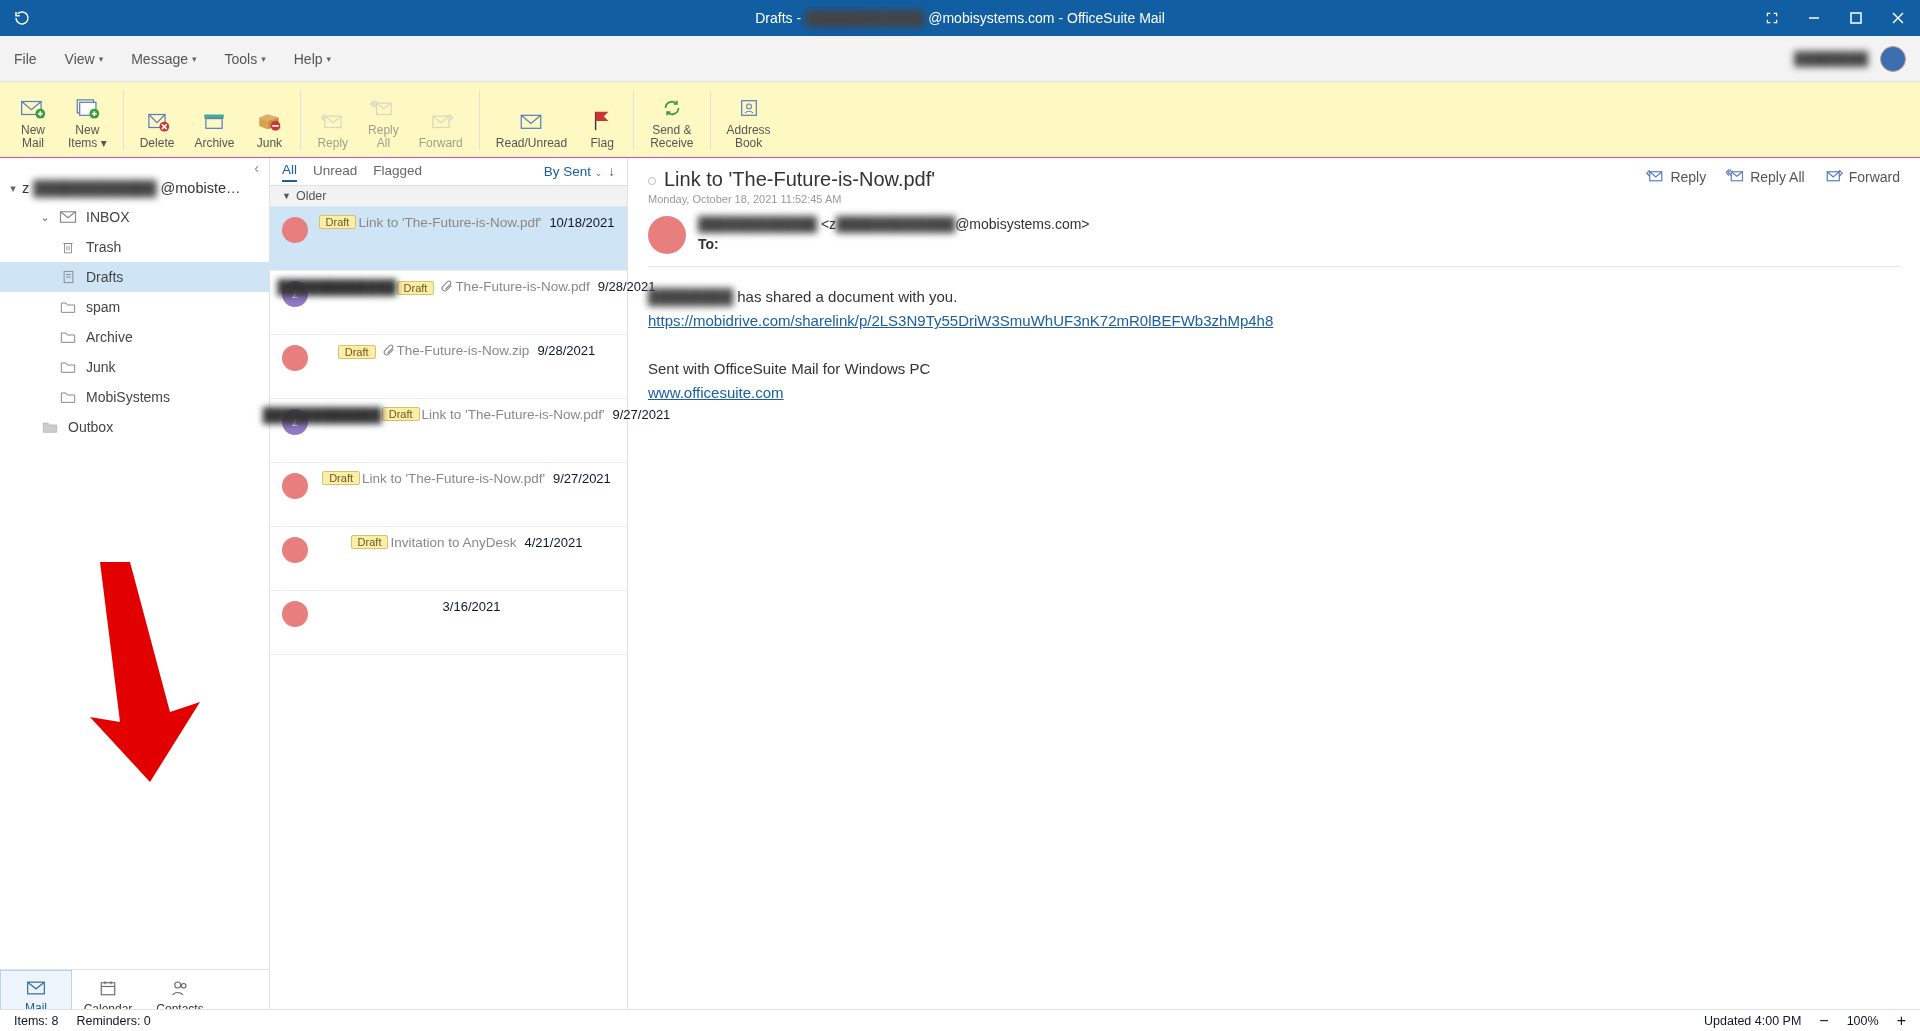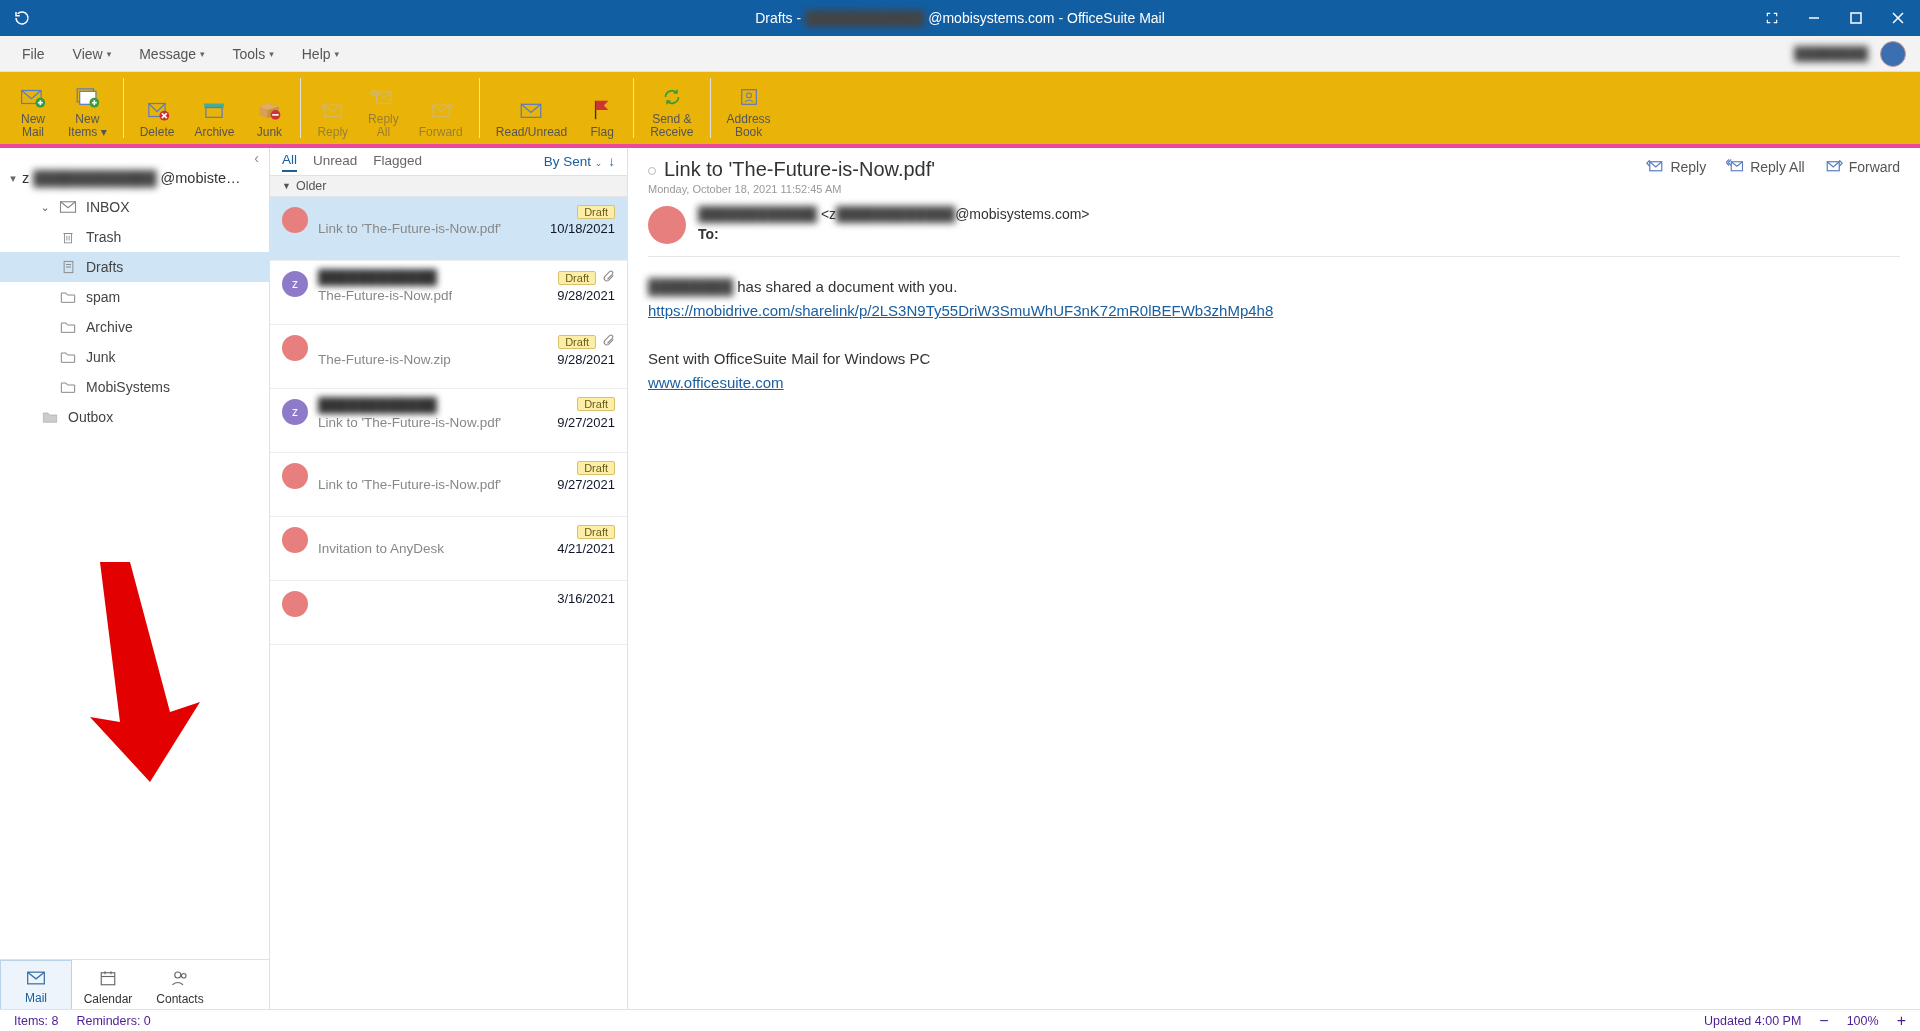--- a/index.html
+++ b/index.html
@@ -6,27 +6,27 @@
 body { background:#fff; width:1920px; height:1031px; overflow:hidden; font-size:13px; color:#333; position:relative; }
 
 
 .titlebar { height:36px; background:#115ea3; color:#fff; display:flex; align-items:center; justify-content:space-between; padding:0 8px; }
 .titlebar .left { display:flex; align-items:center; gap:8px; }
 .titlebar .center { position:absolute; left:50%; transform:translateX(-50%); font-size:14px; display:flex; align-items:center; gap:4px; }
 .titlebar .right { display:flex; align-items:center; gap:14px; }
 .win-btn { width:28px; height:28px; display:flex; align-items:center; justify-content:center; cursor:pointer; }
 
 
-.menubar { height:36px; background:#f3f3f3; border-bottom:1px solid #e1e1e1; display:flex; align-items:center; padding-left:22px; gap:28px; }
+.menubar { height:46px; background:#f3f3f3; border-bottom:1px solid #e1e1e1; display:flex; align-items:center; padding-left:14px; gap:28px; }
 .menubar .menu-item { display:flex; align-items:center; gap:4px; cursor:pointer; color:#555; font-size:14px; }
 .menubar .right-area { margin-left:auto; display:flex; align-items:center; gap:12px; padding-right:14px; }
 .avatar-small { width:26px; height:26px; border-radius:50%; background:#3b6fb0; border:1px solid #c99; }
 
 
-.ribbon { height:76px; background:#eab308; border-bottom:4px solid #ec4899; display:flex; align-items:center; padding:0 10px; gap:4px; }
+.ribbon { height:76px; background:#fef9c3; border-bottom:1px solid #ec4899; display:flex; align-items:center; padding:0 10px; gap:4px; }
 .ribbon-btn { display:flex; flex-direction:column; align-items:center; justify-content:flex-end; padding:4px 8px; cursor:pointer; min-width:46px; height:70px; position:relative; }
 .ribbon-btn .icon-box { height:28px; display:flex; align-items:center; justify-content:center; }
 .ribbon-btn .lbl { font-size:12px; color:#555; text-align:center; line-height:1.1; margin-top:2px; }
 .ribbon-sep { width:1px; height:60px; background:#e1e1e1; margin:0 4px; }
 
 
 .main { display:flex; height:calc(100% - 36px - 30px - 76px - 22px); }
 
 
 .sidebar { width:270px; border-right:1px solid #e1e1e1; display:flex; flex-direction:column; position:relative; }
@@ -52,21 +52,21 @@
 .filter-row { display:flex; align-items:center; padding:0 12px; gap:16px; font-size:13.5px; color:#666; border-bottom:1px solid #e1e1e1; height:28px; }
 .filter-row .flt { cursor:pointer; padding-bottom:3px; }
 .filter-row .flt.active { color:#1a5fa0; border-bottom:2px solid #1a5fa0; font-weight:500; }
 .filter-row .right-sort { margin-left:auto; display:flex; align-items:center; gap:6px; color:#1a5fa0; }
 .group-header { background:#f2f2f2; padding:3px 12px; font-size:12.5px; color:#555; border-bottom:1px solid #e6e6e6; display:flex; align-items:center; gap:5px; }
 .msg-item { display:flex; padding:8px 12px; border-bottom:1px solid #ededed; cursor:pointer; gap:10px; min-height:64px; }
 .msg-item.selected { background:#cfe4f5; }
 .msg-avatar { width:26px; height:26px; border-radius:50%; flex-shrink:0; margin-top:2px; }
 .av-pink { background:#e77f7f; }
 .av-purple { background:#8f7ac9; color:#fff; font-size:12px; display:flex; align-items:center; justify-content:center; }
-.msg-body { flex:1; display:flex; flex-direction:column; gap:2px; min-width:0; }
+.msg-body { flex:1; display:flex; flex-direction:row; gap:2px; min-width:0;justify-content:center; }
 .msg-top { display:flex; justify-content:space-between; align-items:flex-start; }
 .msg-sender { font-size:14px; color:#333; filter:blur(3px); }
 .msg-meta { display:flex; align-items:center; gap:6px; }
 .draft-badge { background:#fceea7; border:1px solid #d8c26e; color:#7a5; color:#6b5b1b; font-size:11px; padding:0 6px; border-radius:2px; }
 .msg-subject { color:#888; font-size:13.5px; white-space:nowrap; overflow:hidden; text-overflow:ellipsis; }
 .msg-date { color:#0f172a; font-size:13px; text-align:right; }
 .attach-ic { color:#888; font-size:13px; }
 
 
 .reading { flex:1; padding:10px 20px; overflow:auto; }
@@ -75,21 +75,21 @@
 .rd-date { font-size:11px; color:#999; }
 .rd-actions { display:flex; gap:20px; }
 .rd-act { display:flex; align-items:center; gap:6px; color:#555; font-size:14px; cursor:pointer; }
 .rd-from-row { display:flex; align-items:center; gap:12px; margin-top:10px; padding-bottom:12px; border-bottom:1px solid #e5e5e5; }
 .rd-avatar { width:38px; height:38px; border-radius:50%; background:#e77f7f; }
 .rd-from-text { font-size:14px; line-height:1.4; }
 .rd-body { margin-top:18px; font-size:15px; color:#333; line-height:1.6; }
 .rd-body a { color:#1a5fa0; text-decoration:underline; }
 
 
-.statusbar { position:absolute; bottom:0; left:0; right:0; height:22px; background:#fff; border-top:1px solid #e1e1e1; display:flex; align-items:center; padding:0 14px; font-size:12.5px; color:#4c1d95; gap:18px; }
+.statusbar { position:absolute; bottom:0; left:0; right:0; height:22px; background:#fff; border-top:1px solid #e1e1e1; display:flex; align-items:center; padding:0 14px; font-size:12.5px; color:#0f172a; gap:18px; }
 .statusbar .right { margin-left:auto; display:flex; align-items:center; gap:18px; }
 
 
 .arrow-annot { position:absolute; left:70px; top:562px; width:130px; height:220px; pointer-events:none; z-index:999; }
 .blur-text { filter:blur(3.5px); color:#444; }
 
 .caret-down { font-size:9px; color:#666; }
 </style>
 </head>
 <body>

